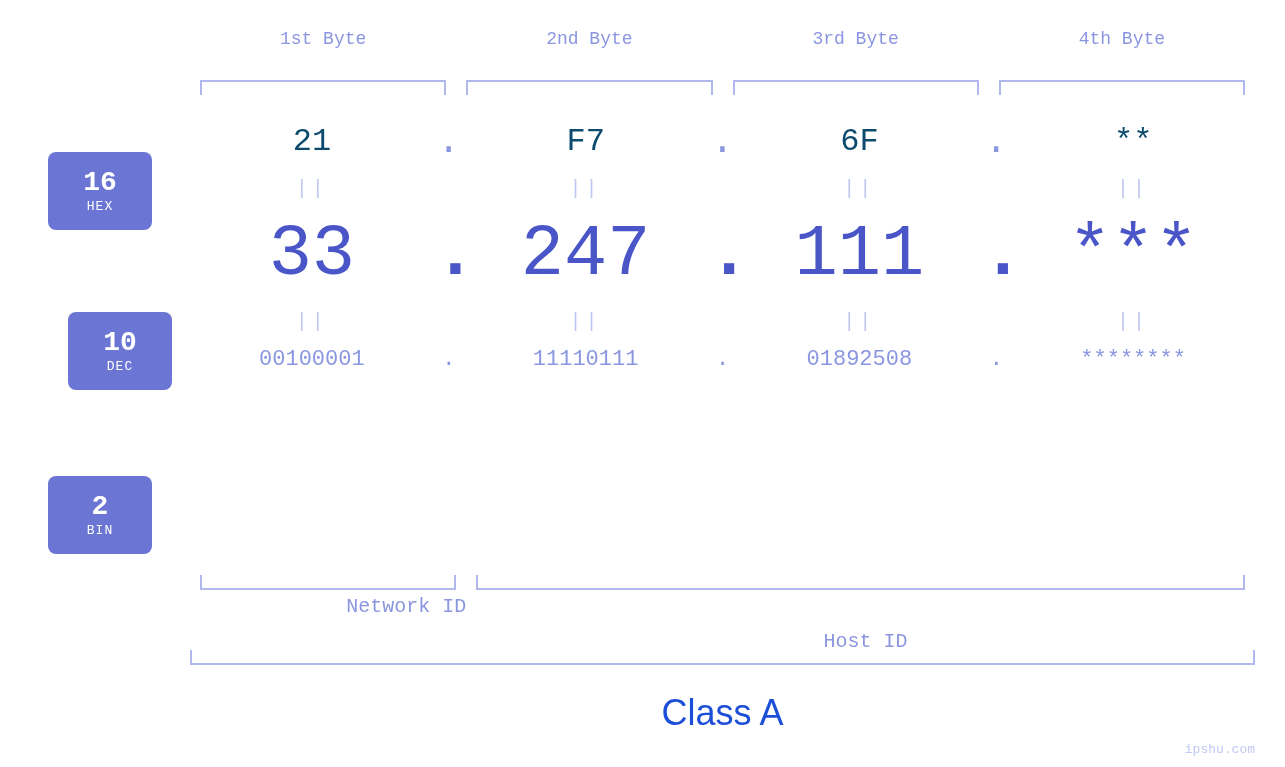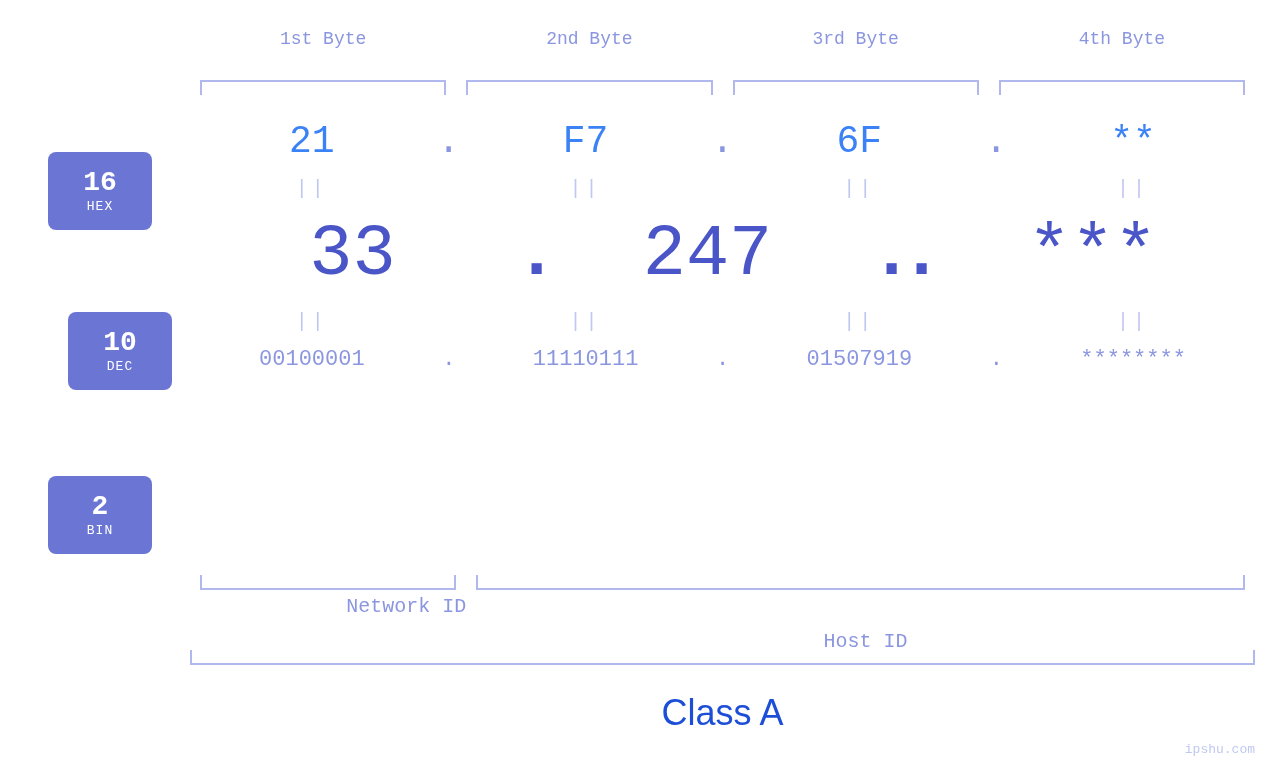--- a/index.html
+++ b/index.html
@@ -103,22 +103,22 @@
     .hex-row {
       display: flex;
       align-items: center;
       justify-content: space-around;
       padding: 20px 0 10px 0;
     }
 
     .hex-value {
       flex: 1;
       text-align: center;
-      font-size: 38px;
-      color: #3b82f6;
+      font-size: 32px;
+      color: #0c4a6e;
       font-family: 'Courier New', Courier, monospace;
     }
 
     .dot-small {
       color: #8b96e0;
       font-size: 38px;
       font-family: 'Courier New', Courier, monospace;
       flex-shrink: 0;
       width: 30px;
       text-align: center;
@@ -347,40 +347,41 @@
       <span class="equals-sign">||</span>
       <span class="equals-spacer"></span>
       <span class="equals-sign">||</span>
     </div>
 
     <div class="dec-row">
       <span class="dec-value">33</span>
       <span class="dot-large">.</span>
       <span class="dec-value">247</span>
       <span class="dot-large">.</span>
+      <span class="dec-value">111</span>
       <span class="dot-large">.</span>
       <span class="dec-value">***</span>
     </div>
 
     <div class="equals-row2 equals-row">
       <span class="equals-sign">||</span>
       <span class="equals-spacer"></span>
       <span class="equals-sign">||</span>
       <span class="equals-spacer"></span>
       <span class="equals-sign">||</span>
       <span class="equals-spacer"></span>
       <span class="equals-sign">||</span>
     </div>
 
     <div class="bin-row">
       <span class="bin-value">00100001</span>
       <span class="dot-bin">.</span>
       <span class="bin-value">11110111</span>
       <span class="dot-bin">.</span>
-      <span class="bin-value">01507919</span>
+      <span class="bin-value">01892508</span>
       <span class="dot-bin">.</span>
       <span class="bin-value">********</span>
     </div>
 
   </div>
 
   <div class="bottom-brackets-area">
     <div class="bottom-bracket-network"></div>
     <div class="bottom-bracket-host"></div>
     <div class="network-id-label">Network ID</div>

